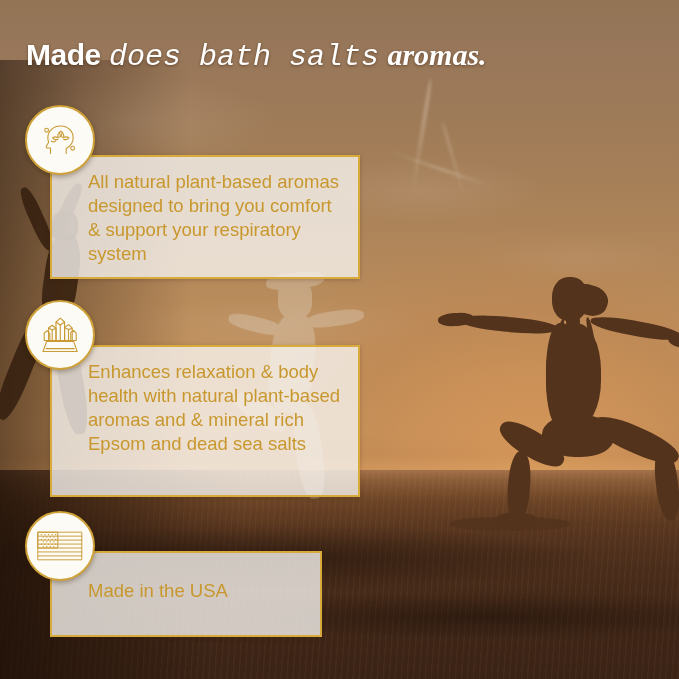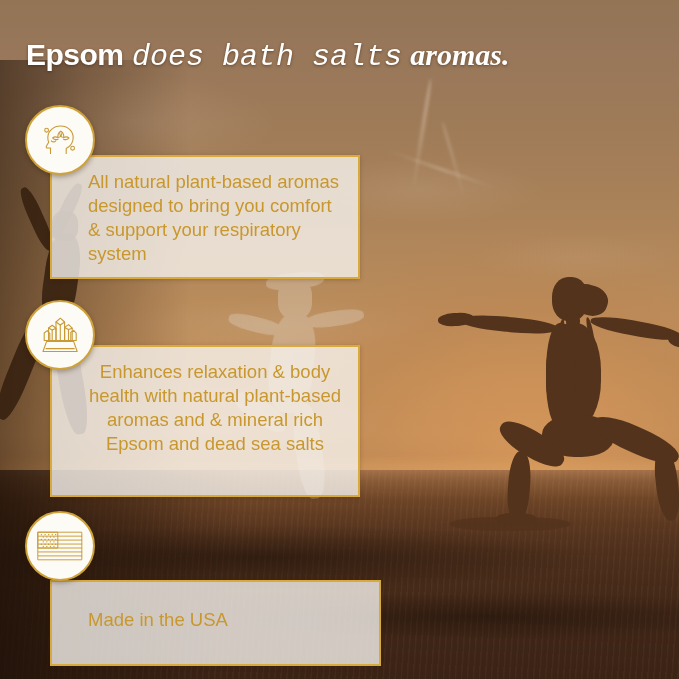--- a/index.html
+++ b/index.html
@@ -168,22 +168,22 @@
     box-shadow: 0 1px 4px rgba(50,28,10,0.25);
   }
   .panel-inner {
     padding: 13px 16px 29px 36px;
     color: #c8982e;
     font-size: 18.5px;
     line-height: 1.30;
     font-family: "Liberation Sans", sans-serif;
   }
   #panel-1 { left: 50px; top: 155px; width: 310px; height: 124px; }
-  #panel-2 { left: 50px; top: 345px; width: 310px; height: 152px; text-align: center; }
-  #panel-3 { left: 50px; top: 551px; width: 331px; height: 86px; margin-top: 29px; }
+  #panel-2 { left: 50px; top: 345px; width: 310px; height: 152px; }
+  #panel-3 { left: 50px; top: 551px; width: 272px; height: 86px; }
   #panel-3 .panel-inner { padding-top: 26px; }
 
   
   .badge {
     position: absolute;
     width: 70px; height: 70px;
     border-radius: 50%;
     background: #fdfbf6;
     border: 2px solid #cfa23a;
     box-sizing: border-box;
@@ -246,21 +246,21 @@
     <div class="w w-strap2"></div>
     <div class="w w-hips"></div>
     <div class="w w-legL"></div>
     <div class="w w-shinL"></div>
     <div class="w w-legR"></div>
     <div class="w w-shinR"></div>
     <div class="w w-mat"></div>
     <div class="w w-footL"></div>
   </div>
 
-  <div class="title"><span class="bold-sans">Epsom</span> <span class="ital-serif">does bath salts</span> <span class="ital-serif-bold">aromas.</span></div>
+  <div class="title"><span class="bold-sans">Made</span> <span class="ital-serif">does bath salts</span> <span class="ital-serif-bold">aromas.</span></div>
 
   <div class="panel" id="panel-1">
     <div class="panel-inner">All natural plant-based aromas designed to bring you comfort &amp; support your respiratory system</div>
   </div>
 
   <div class="panel" id="panel-2">
     <div class="panel-inner">Enhances relaxation &amp; body health with natural plant-based aromas and &amp; mineral rich Epsom and dead sea salts</div>
   </div>
 
   <div class="panel" id="panel-3">

